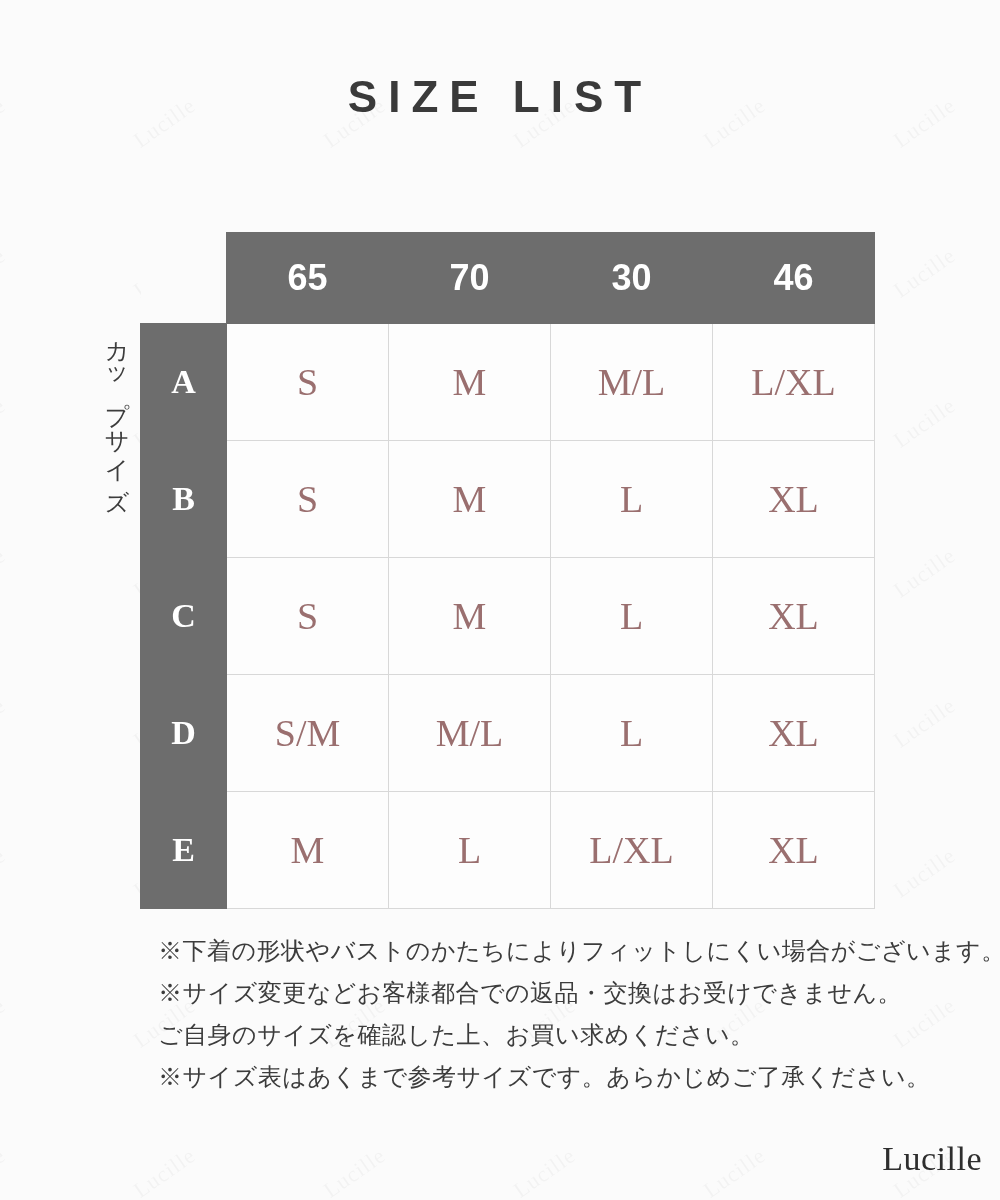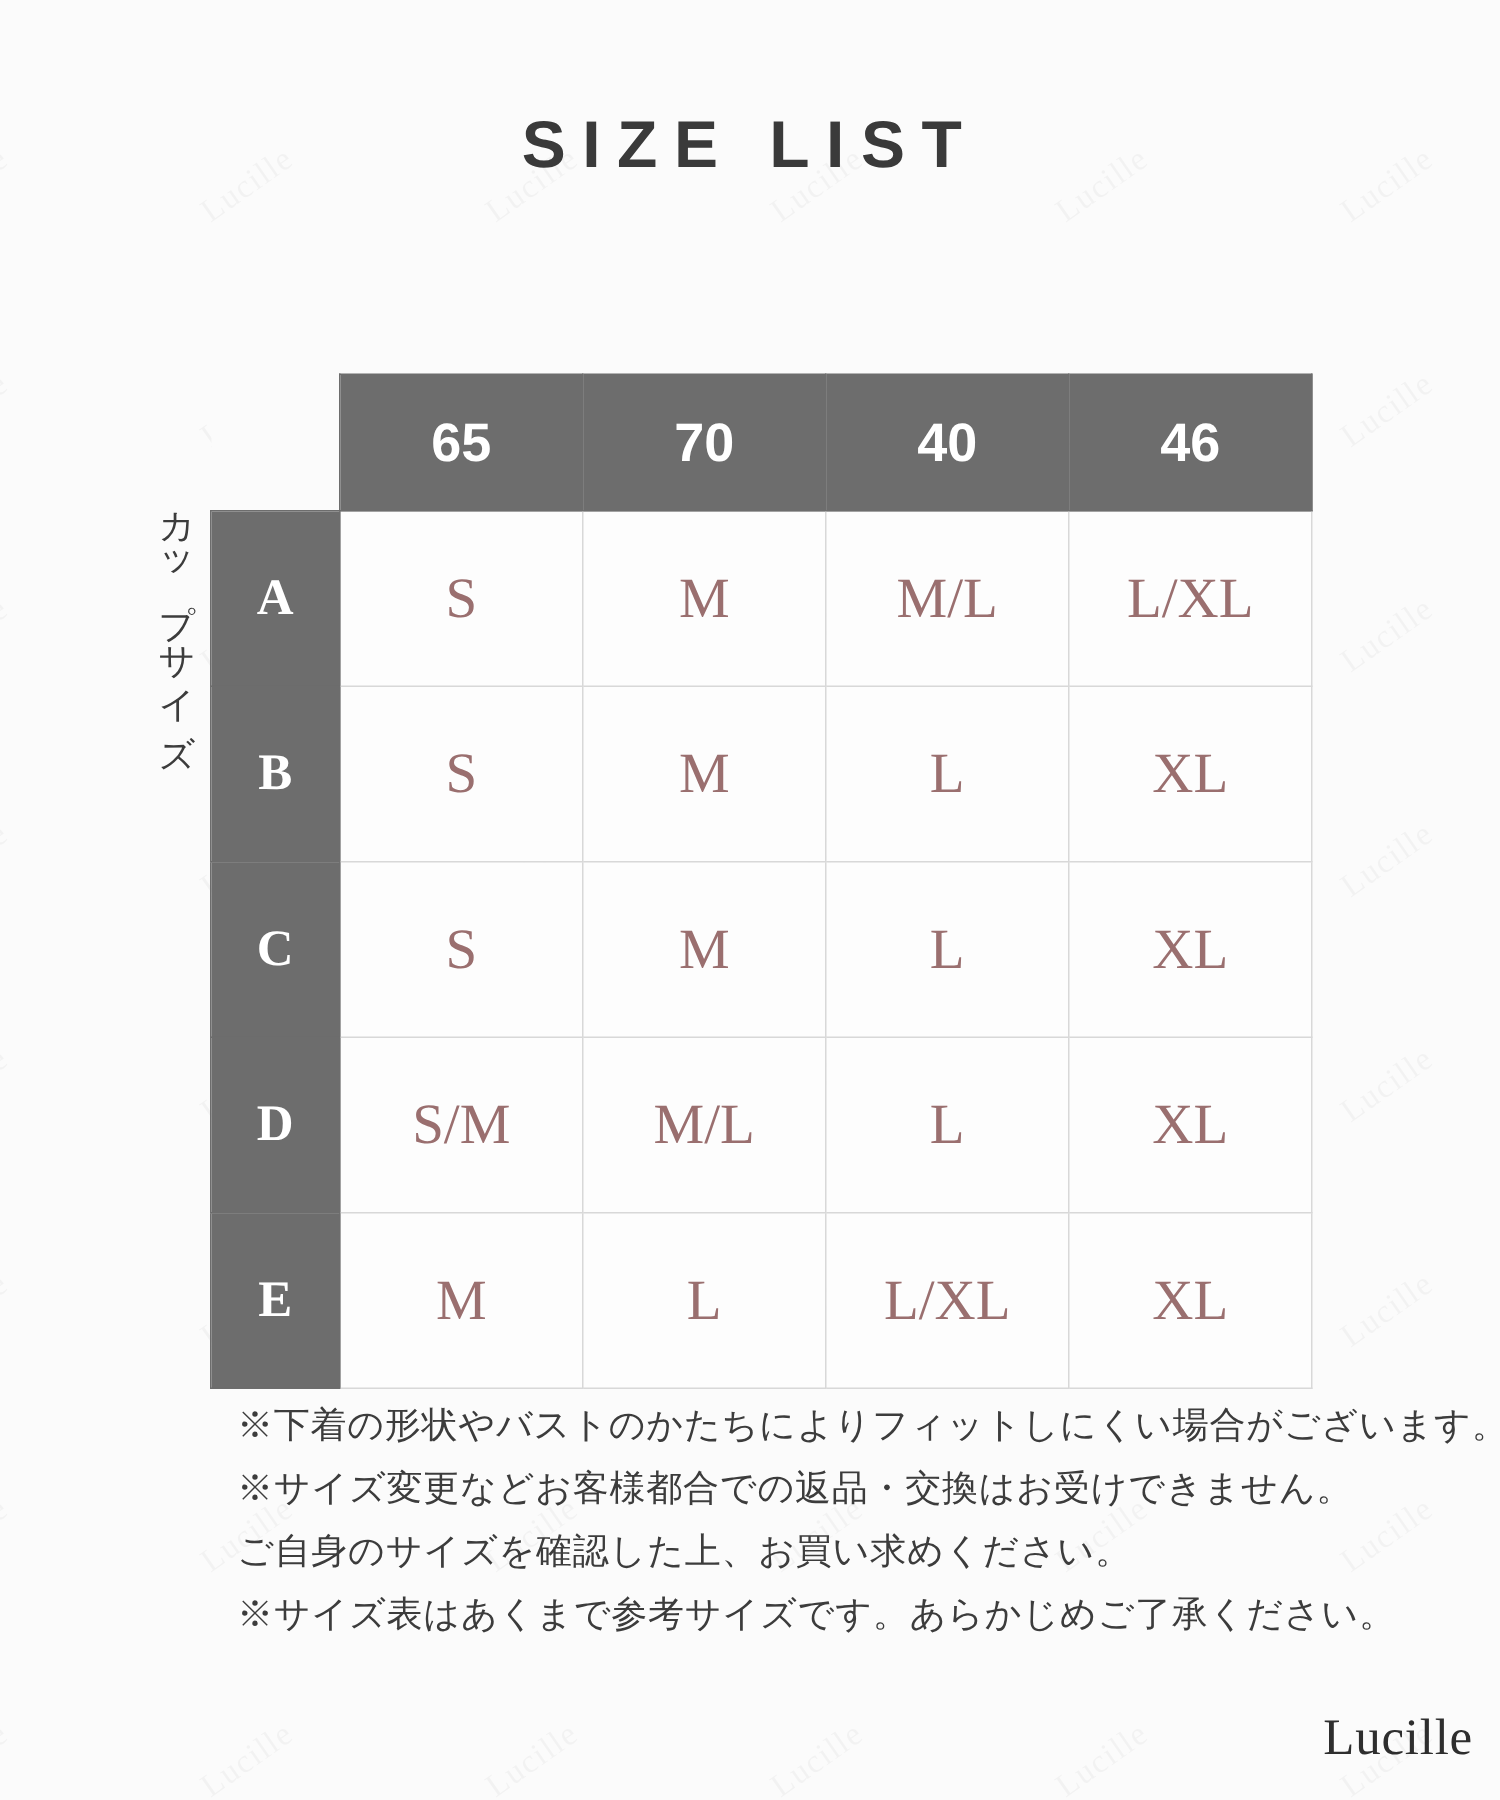--- a/index.html
+++ b/index.html
@@ -74,21 +74,20 @@
     letter-spacing: 2px;
     line-height: 1.15;
   }
 
   table.size-table {
     position: absolute;
     left: 140px;
     top: 232px;
     border-collapse: collapse;
     table-layout: fixed;
-    margin-top: 17px;
   }
   table.size-table td, table.size-table th {
     padding: 0;
     margin: 0;
   }
   .corner-cell {
     width: 85px;
     height: 90px;
     background: #fbfbfb;
     border: none;
@@ -215,21 +214,21 @@
 
 
   <div class="cup-label">カップサイズ</div>
 
   <table class="size-table">
     <thead>
       <tr>
         <th class="corner-cell"></th>
         <th class="col-head">65</th>
         <th class="col-head">70</th>
-        <th class="col-head">40</th>
+        <th class="col-head">30</th>
         <th class="col-head">46</th>
       </tr>
     </thead>
     <tbody>
       <tr>
         <th class="row-head">A</th>
         <td class="cell">S</td>
         <td class="cell">M</td>
         <td class="cell">M/L</td>
         <td class="cell">L/XL</td>

